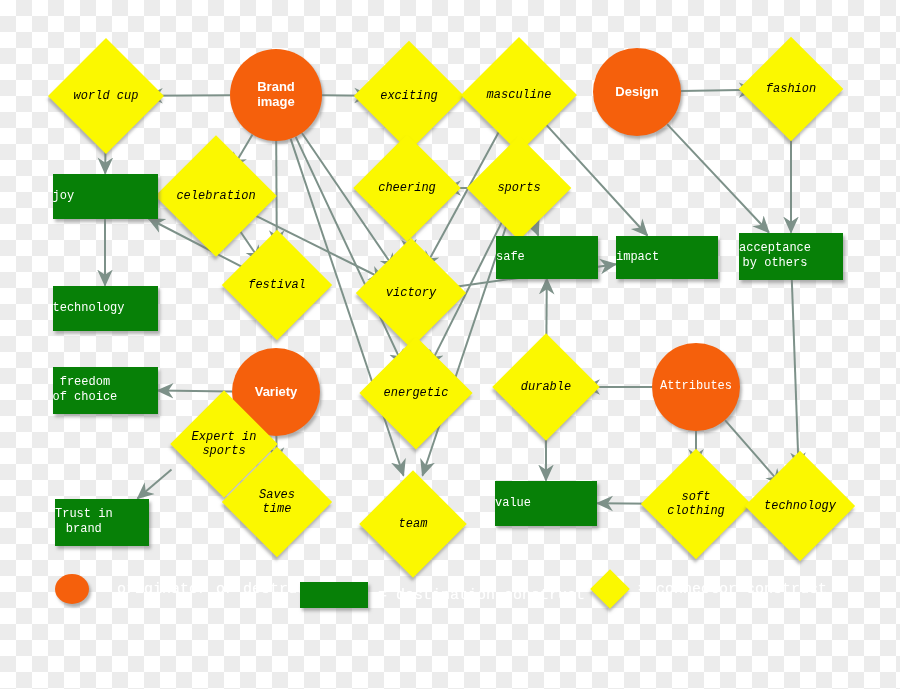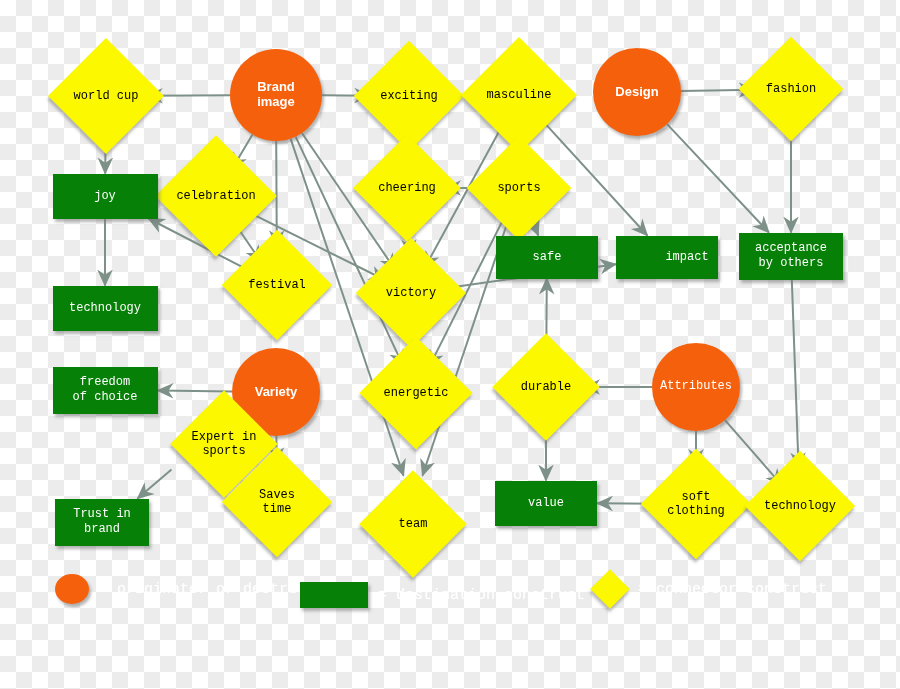--- a/index.html
+++ b/index.html
@@ -31,37 +31,38 @@
   }
   .ellipse.mono{
     font-family:"Liberation Mono","DejaVu Sans Mono",monospace;
     font-weight:normal;font-size:12px;
   }
 
   
   .rect{
     background:#078007;
     box-shadow:2px 3px 3px rgba(120,120,120,.55);
-    display:flex;align-items:center;justify-content:center;
+    display:flex;align-items:center;justify-content:flex-start;
     text-align:center;color:#ffffff;
     font-size:12px;line-height:1.25;
   }
 
   
   .diamond{display:flex;align-items:center;justify-content:center;}
   .diamond .dshape{
     position:absolute;left:0;top:0;width:100%;height:100%;
     background:#FBF800;
     transform:rotate(45deg);
     box-shadow:2px 3px 3px rgba(120,120,120,.5);
   }
   .diamond .dlabel{
     position:relative;z-index:2;text-align:center;
     color:#000000;font-size:12px;line-height:1.2;
     white-space:nowrap;
+    font-style:italic;
   }
 
   
   #legend{position:absolute;left:0;top:565px;width:900px;height:60px;}
   .lg-item{position:absolute;display:flex;align-items:center;height:34px;}
   .lg-ellipse{width:34px;height:30px;border-radius:50%;background:#F5600C;
               box-shadow:2px 3px 3px rgba(120,120,120,.55);}
   .lg-rect{width:68px;height:26px;background:#078007;
            box-shadow:2px 3px 3px rgba(120,120,120,.55);}
   .lg-diamond-wrap{position:relative;width:36px;height:36px;}
@@ -197,21 +198,21 @@
       <div class="node diamond" style="left: 761px; top: 467px; width: 78px; height: 78px;">
         <div class="dshape"></div>
         <div class="dlabel">technology</div>
       </div>
       <div class="node rect" style="left: 52.5px; top: 173.5px; width: 105px; height: 45px;">
         <div>joy</div>
       </div>
       <div class="node rect" style="left: 496px; top: 235.5px; width: 102px; height: 43px;">
         <div>safe</div>
       </div>
-      <div class="node rect" style="left: 616px; top: 235.5px; width: 102px; height: 43px; padding-left: 40px;">
+      <div class="node rect" style="left: 616px; top: 235.5px; width: 102px; height: 43px;">
         <div>impact</div>
       </div>
       <div class="node rect" style="left: 739px; top: 232.5px; width: 104px; height: 47px;">
         <div>acceptance<br>by others</div>
       </div>
       <div class="node rect" style="left: 52.5px; top: 285.5px; width: 105px; height: 45px;">
         <div>technology</div>
       </div>
       <div class="node rect" style="left: 52.5px; top: 366.5px; width: 105px; height: 47px;">
         <div>freedom<br>of choice</div>

